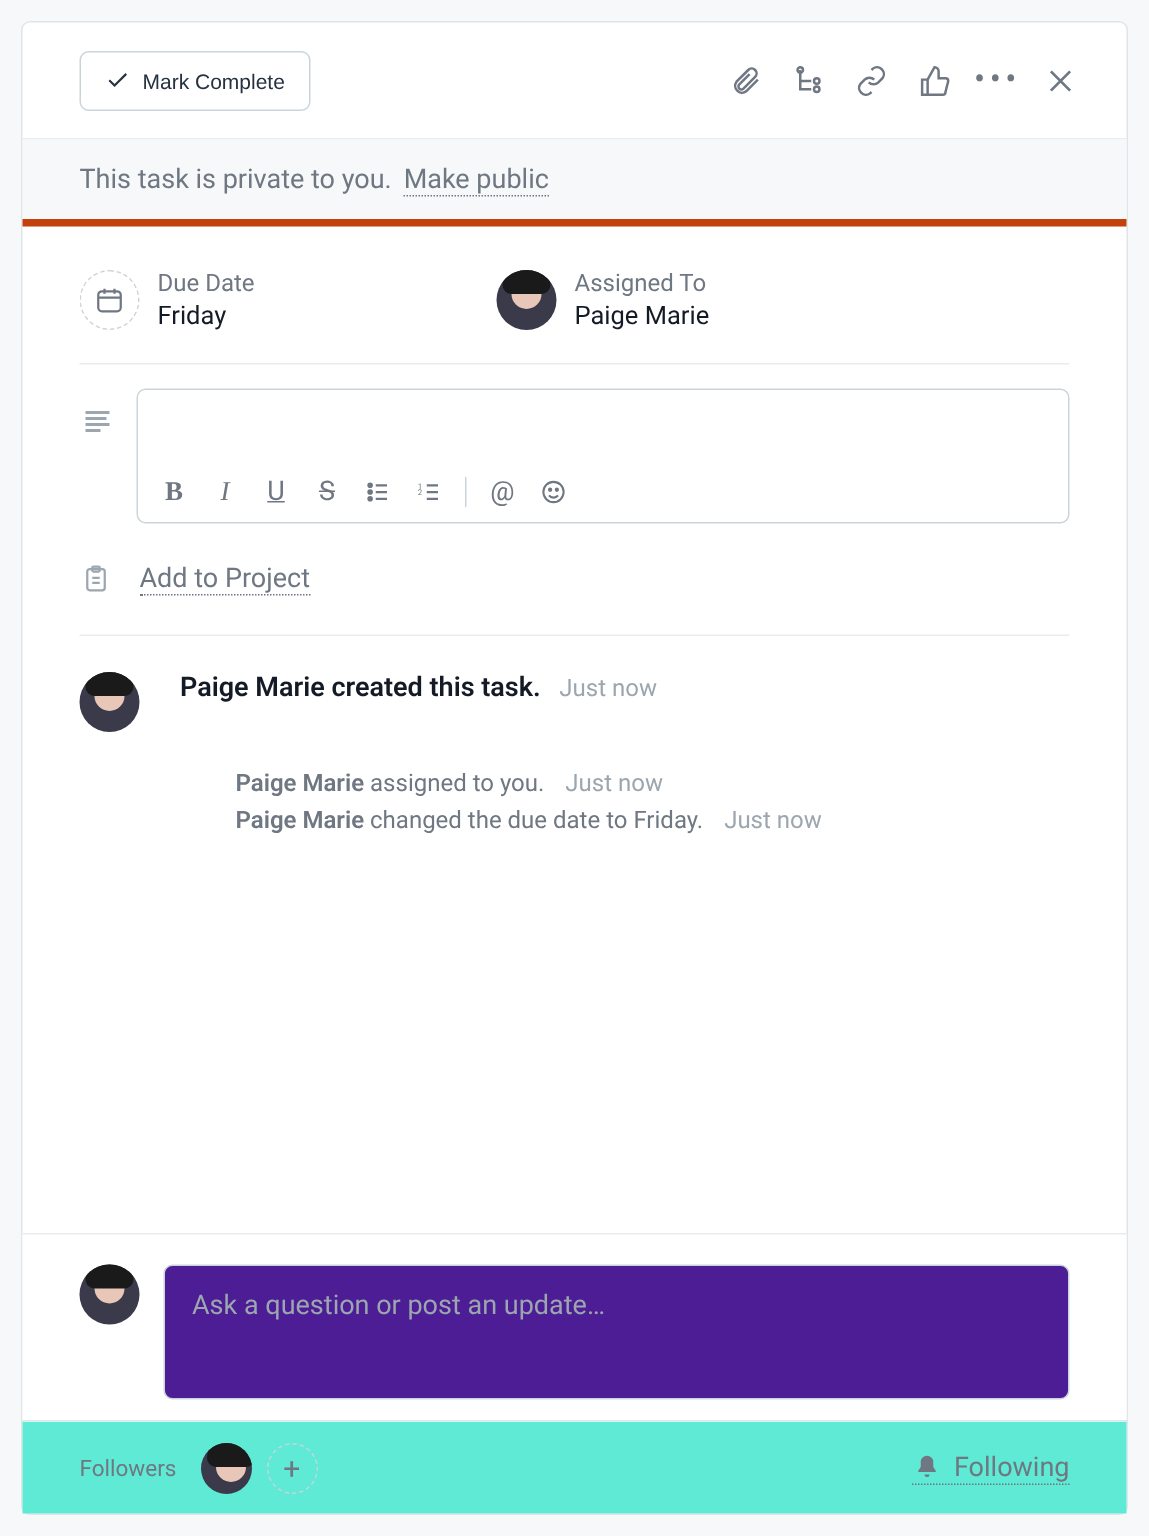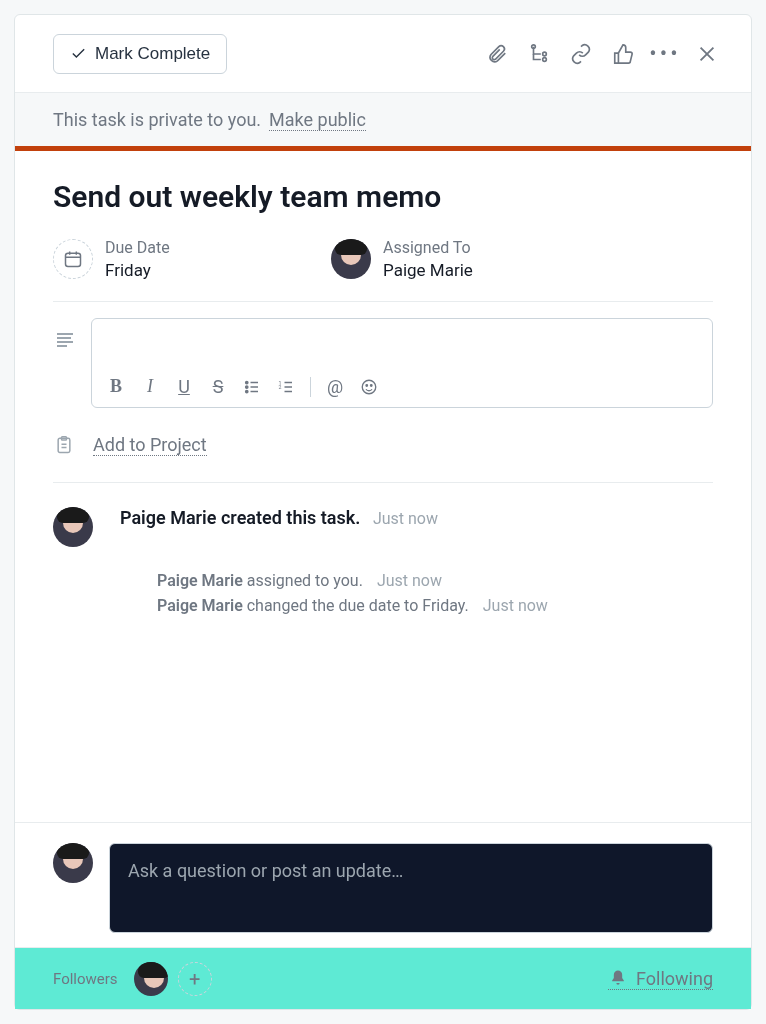--- a/index.html
+++ b/index.html
@@ -31,21 +31,21 @@
 }
 .mark-complete {
   display: inline-flex;
   align-items: center;
   gap: 8px;
   border: 1px solid #cbd4db;
   background: #fff;
   border-radius: 6px;
   height: 40px;
   padding: 0 16px;
-  font-size: 17px;
+  font-size: 14px;
   color: #273240;
   cursor: pointer;
 }
 .mark-complete svg { width: 17px; height: 17px; }
 .header-icons {
   display: flex;
   align-items: center;
   gap: 18px;
 }
 .hicon {
@@ -218,21 +218,21 @@
   gap:16px;
   align-items:flex-start;
   background:#fff;
 }
 .comment-area .avatar{ width:40px; height:40px;}
 .comment-box{
   flex:1;
   border:1px solid #cbd4db;
   border-radius:6px;
   padding:16px 18px;
-  background:#0f172a;
+  background:#4c1d95;
   min-height:90px;
 }
 .comment-box .placeholder{
   color:#9ca6af;
   font-size:18px;
 }
 
 .followers-bar{
   border-top:1px solid #e8ecee;
   height:62px;
@@ -317,21 +317,20 @@
       </span>
     </div>
   </div>
 
   <div class="privacy-bar">
     <span>This task is private to you.</span>
     <span class="make-public">Make public</span>
   </div>
 
   <div class="body">
-    <h1 class="task-title">Send out weekly team memo</h1>
 
     <div class="meta-row">
       <div class="meta-item">
         <span class="due-circle">
           <svg viewBox="0 0 24 24" fill="none" stroke="currentColor" stroke-width="1.8">
               <rect x="3" y="5" width="18" height="16" rx="3"></rect>
               <path d="M3 10h18M8 3v4M16 3v4"></path>
             </svg>
         </span>
         <div>

